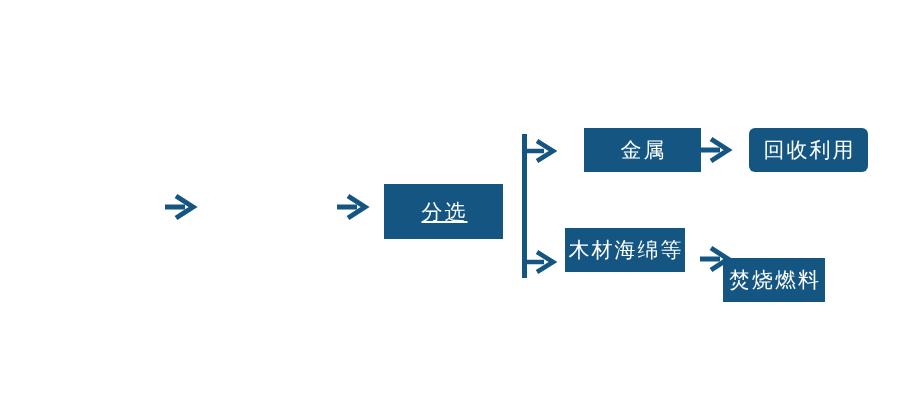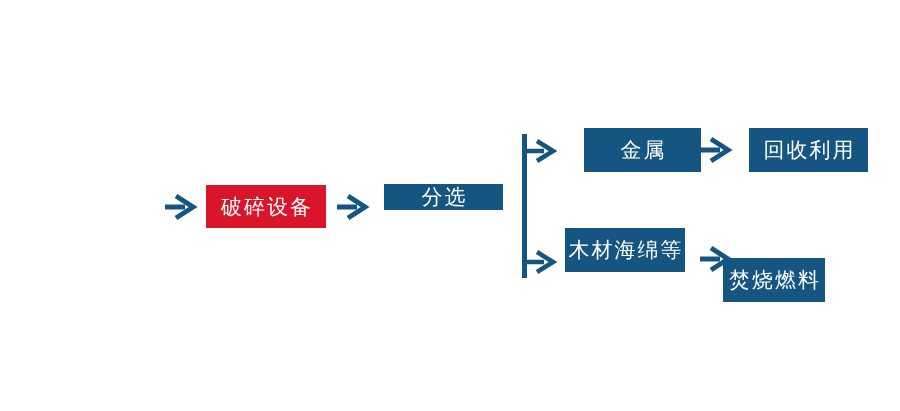--- a/index.html
+++ b/index.html
@@ -50,50 +50,49 @@
 <div class="canvas">
 
 
   <div class="arrow" style="left:163px; top:192px;">
     <svg width="36" height="30" viewBox="0 0 36 30">
       <line x1="2" y1="15" x2="22" y2="15" stroke="currentColor" stroke-width="5"></line>
       <polyline points="13,4 30,15 13,26" fill="none" stroke="currentColor" stroke-width="5"></polyline>
     </svg>
   </div>
 
-  <div class="node red" style="left:206px; top:185px; width:120px; height:43px;">破碎设备</div>
 
   <div class="arrow" style="left:335px; top:192px;">
     <svg width="36" height="30" viewBox="0 0 36 30">
       <line x1="2" y1="15" x2="22" y2="15" stroke="currentColor" stroke-width="5"></line>
       <polyline points="13,4 30,15 13,26" fill="none" stroke="currentColor" stroke-width="5"></polyline>
     </svg>
   </div>
 
-  <div class="node blue" style="left:384px; top:184px; width:119px; height:26px;">分选</div>
+  <div class="node blue" style="left:384px; top:184px; width:119px; height:55px;text-decoration:underline;">分选</div>
 
   <div class="vline" style="left:522px; top:134px; width:5px; height:144px;"></div>
 
   <div class="arrow" style="left:527px; top:137px;">
     <svg width="30" height="28" viewBox="0 0 30 28">
       <line x1="0" y1="14" x2="17" y2="14" stroke="currentColor" stroke-width="4.5"></line>
       <polyline points="10,4 26,14 10,24" fill="none" stroke="currentColor" stroke-width="4.5"></polyline>
     </svg>
   </div>
 
   <div class="node blue" style="left:568px; top:128px; width:117px; height:44px;margin-left:16px;">金属</div>
 
   <div class="arrow" style="left:698px; top:135px;">
     <svg width="36" height="30" viewBox="0 0 36 30">
       <line x1="2" y1="15" x2="22" y2="15" stroke="currentColor" stroke-width="5"></line>
       <polyline points="13,4 30,15 13,26" fill="none" stroke="currentColor" stroke-width="5"></polyline>
     </svg>
   </div>
 
-  <div class="node blue" style="left:749px; top:128px; width:119px; height:44px;">回收利用</div>
+  <div class="node blue" style="left:749px; top:128px; width:119px; height:44px;border-radius:6px;">回收利用</div>
 
   <div class="arrow" style="left:527px; top:248px;">
     <svg width="30" height="28" viewBox="0 0 30 28">
       <line x1="0" y1="14" x2="17" y2="14" stroke="currentColor" stroke-width="4.5"></line>
       <polyline points="10,4 26,14 10,24" fill="none" stroke="currentColor" stroke-width="4.5"></polyline>
     </svg>
   </div>
 
   <div class="node blue" style="left:565px; top:228px; width:120px; height:44px;">木材海绵等</div>
 

